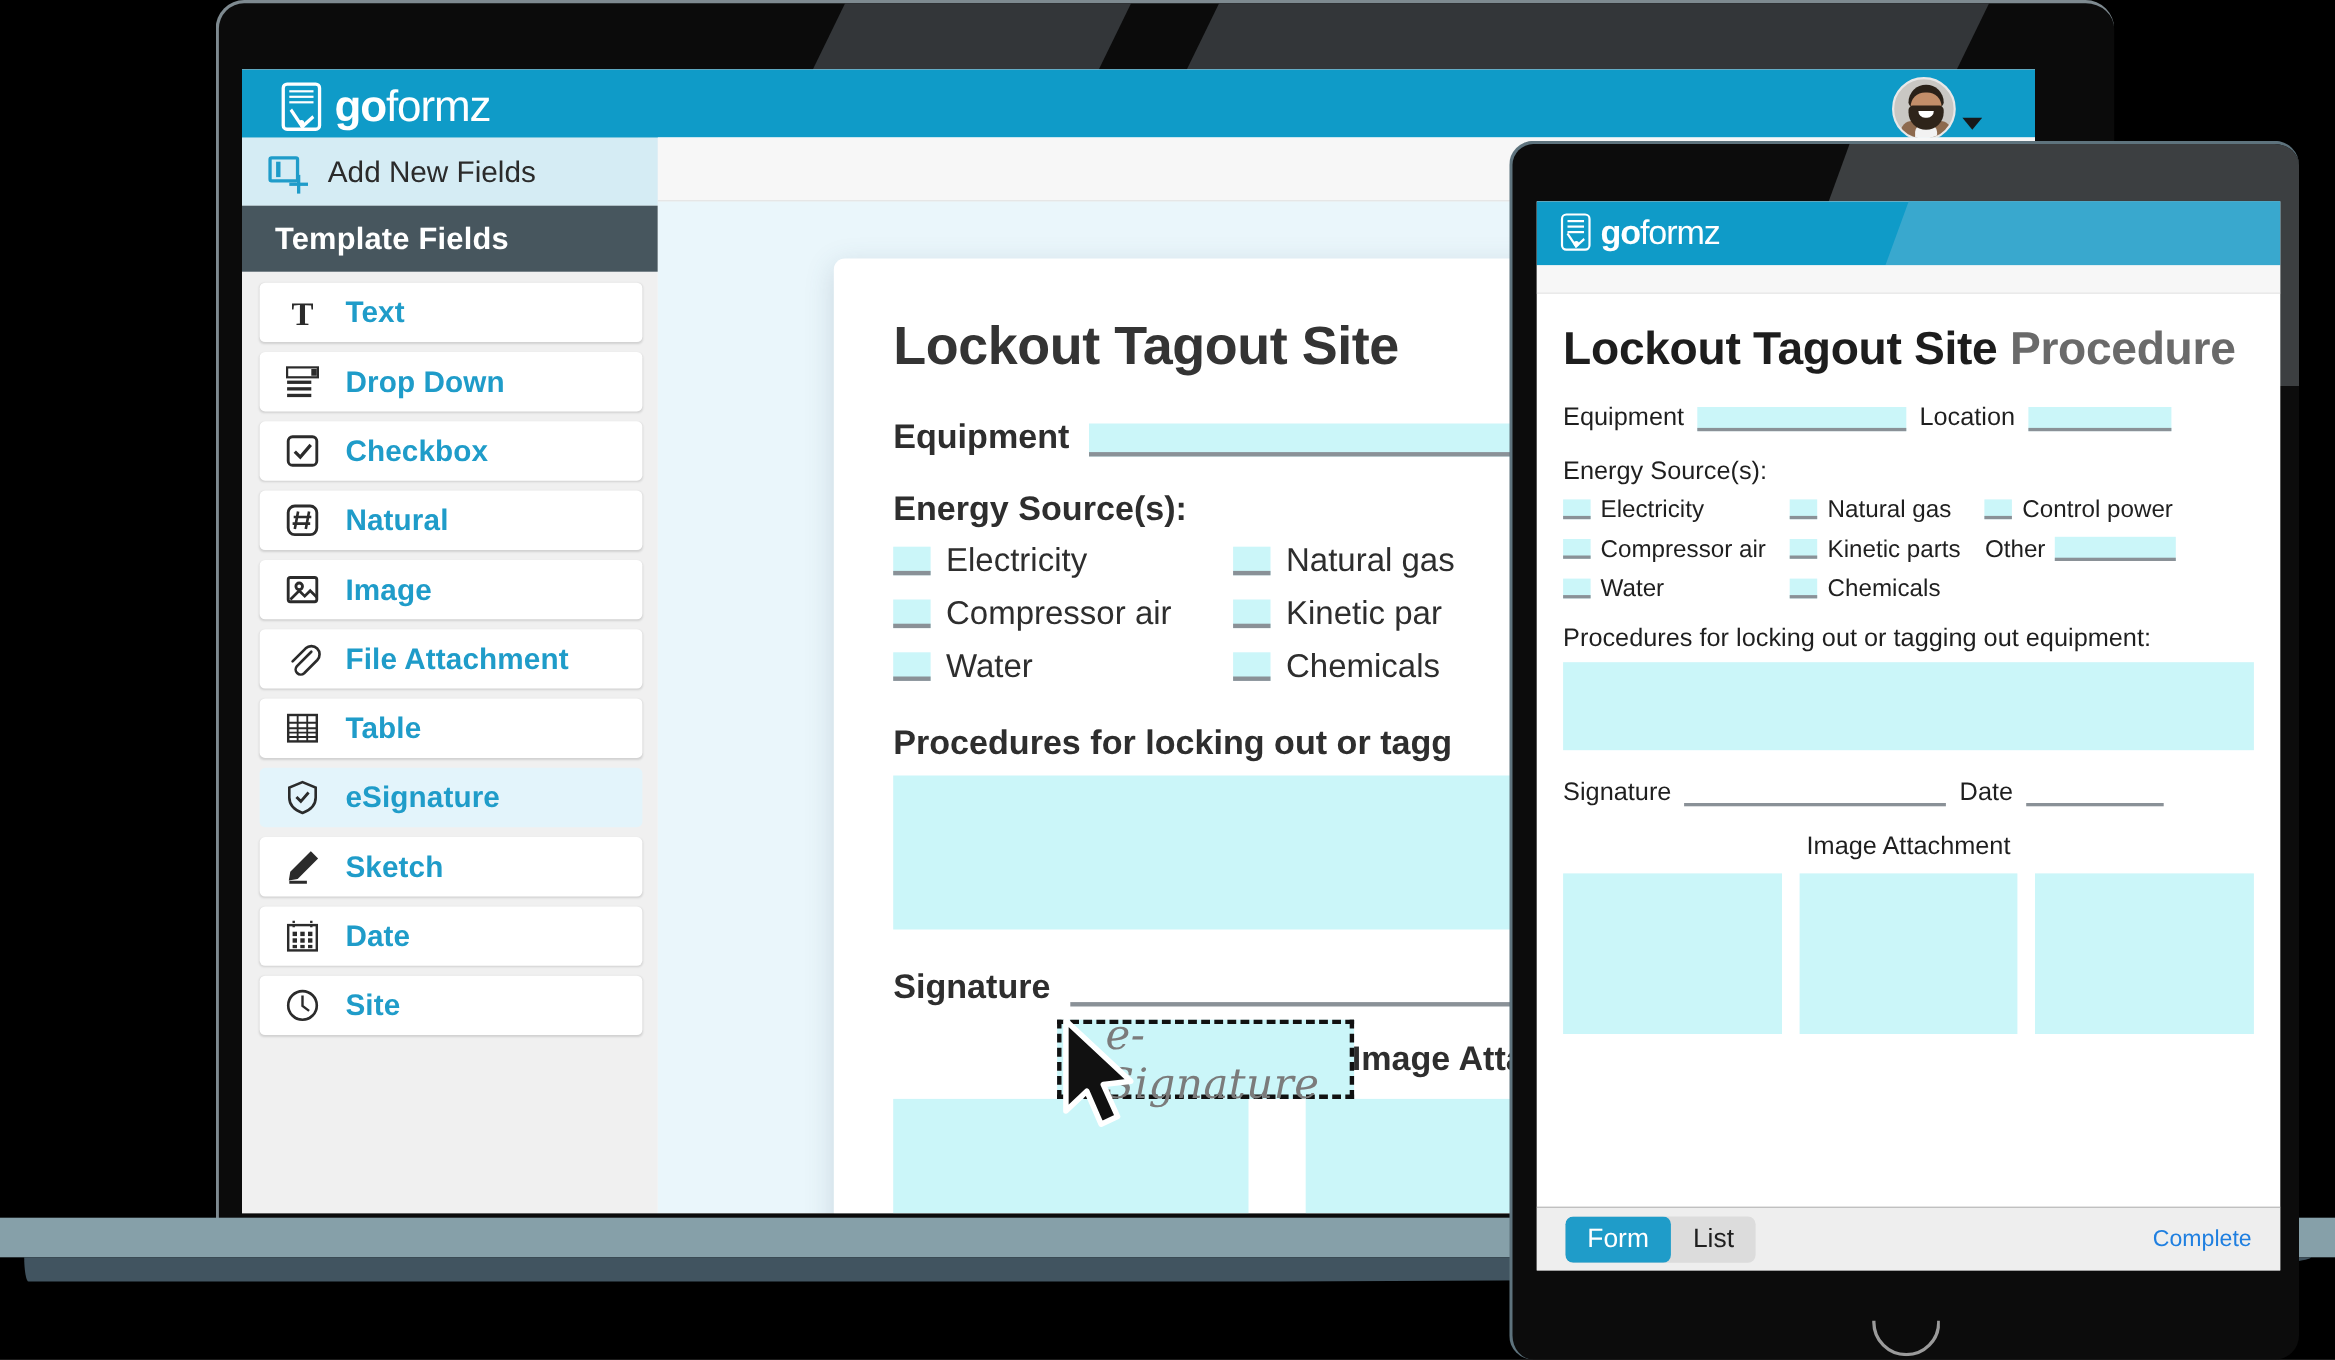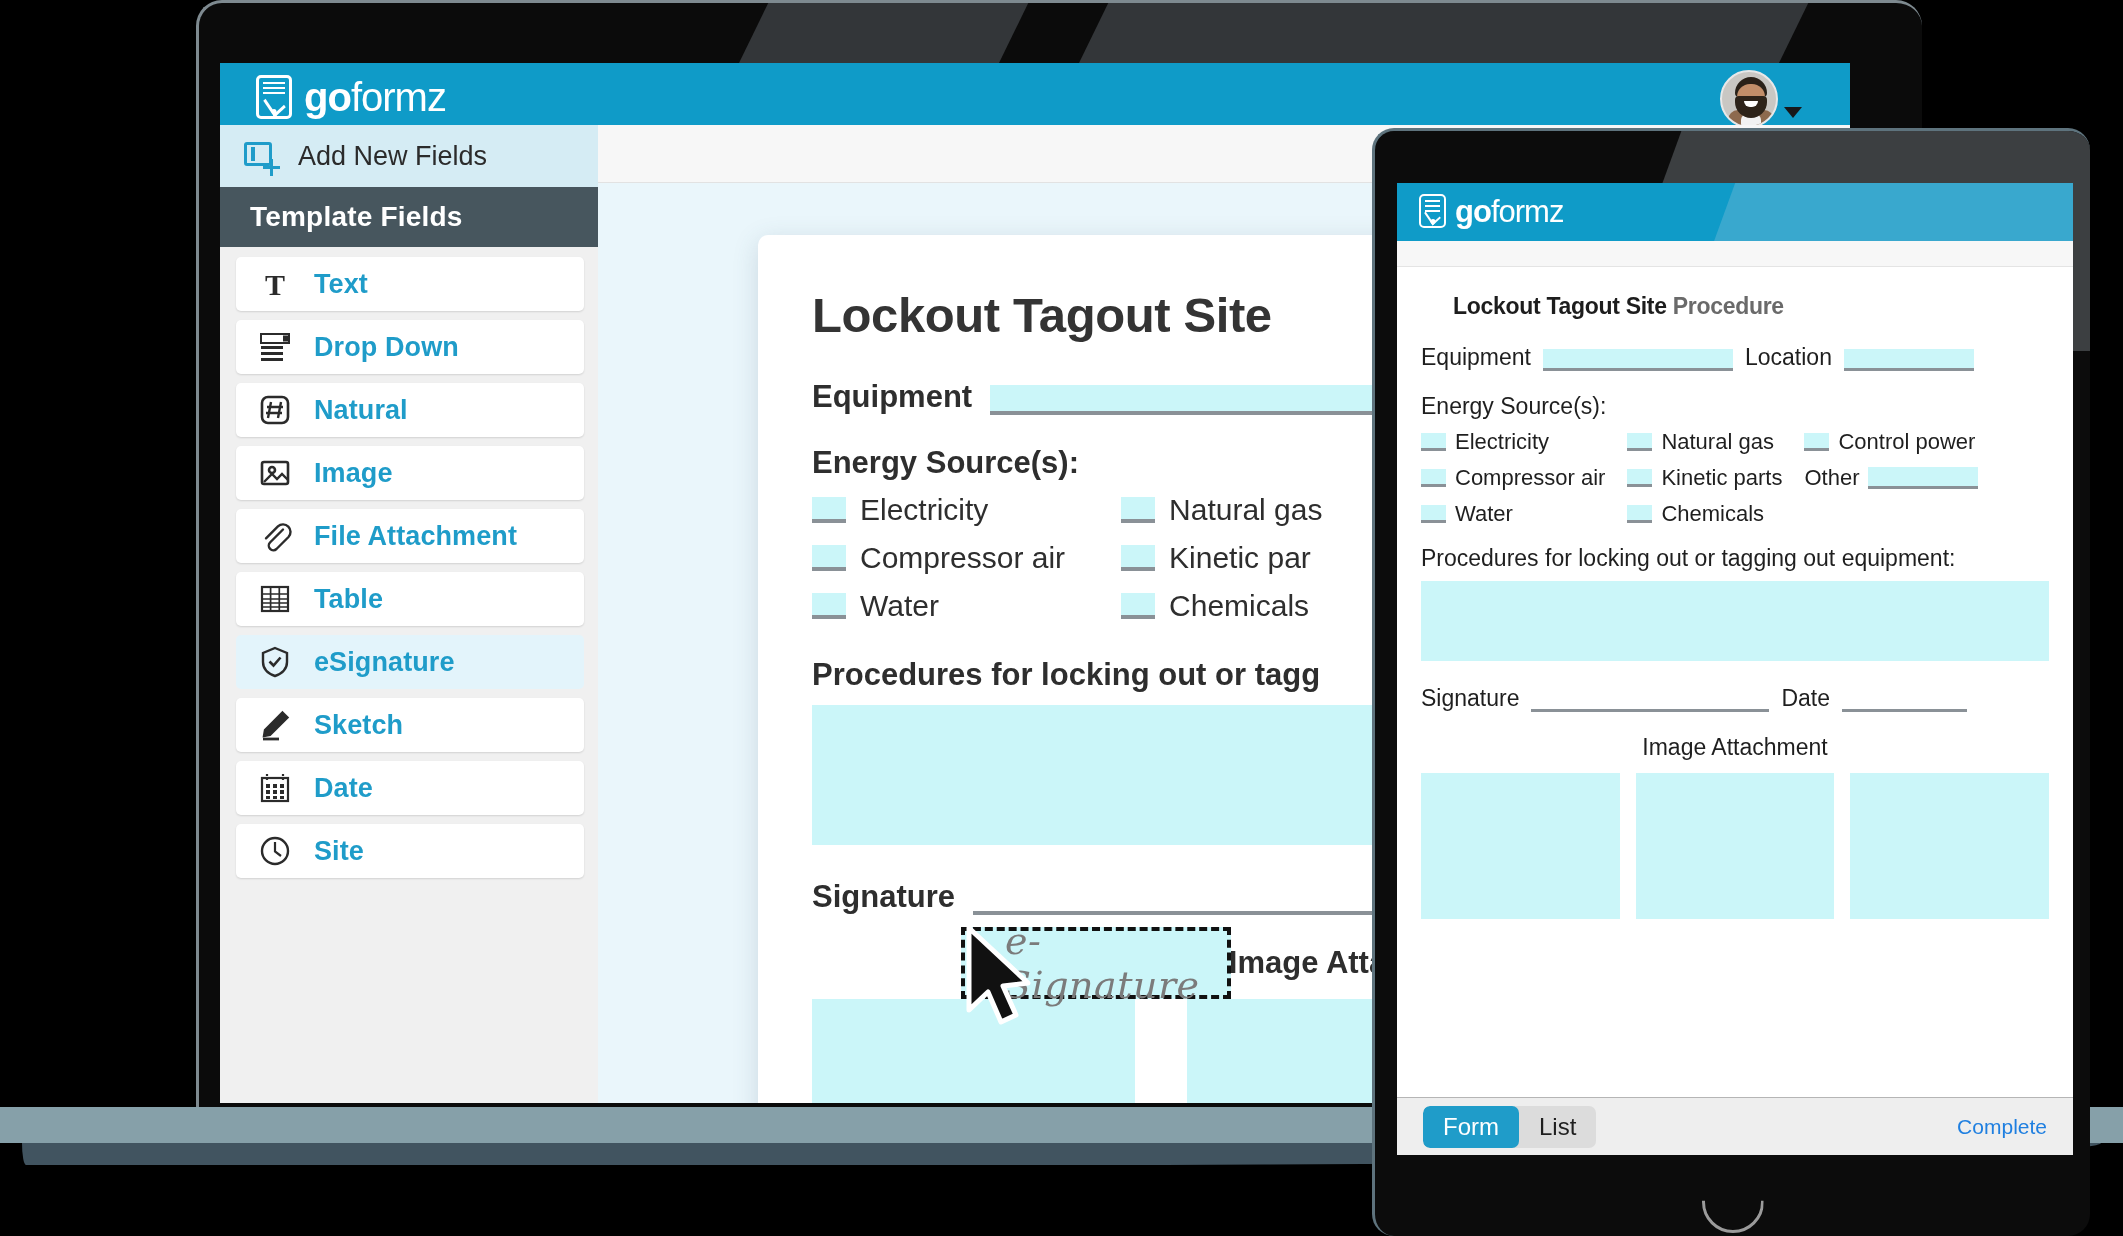--- a/index.html
+++ b/index.html
@@ -151,21 +151,21 @@
   }
   .tgf-bar{ height:58px; background:#0f9bc8; position:relative; flex:none; overflow:hidden; }
   .tgf-diag{ position:absolute; left:320px; top:-20px; width:520px; height:140px; background:#39a8ce; transform:skewX(-20deg); }
   .tgf-logo{ position:absolute; left:22px; top:11px; display:flex; align-items:center; gap:9px; z-index:2; }
   .tgf-logo .gf-tablet-ico{ width:27px; height:34px; border-width:2.5px; }
   .tgf-logo .gf-ico-check{ left:6px; top:12px; width:11px; height:15px; border-width:2.5px; }
   .tgf-logo .gf-word{ font-size:31px; }
   .tsub{ height:26px; background:#f7f7f7; border-bottom:1px solid #e4e4e4; flex:none; }
 
   #tab-form{ flex:1; padding:26px 24px 0 24px; position:relative; }
-  #tab-form h2{ font-size:23px; font-weight:700; color:#1d1d1d; letter-spacing:-.3px; margin-bottom:24px; white-space:nowrap;margin-left:32px;}
+  #tab-form h2{ font-size:42px; font-weight:700; color:#1d1d1d; letter-spacing:-.3px; margin-bottom:24px; white-space:nowrap;}
   #tab-form h2 em{ font-style:normal; color:#6a6a6a; font-weight:700; }
   .trow{ display:flex; align-items:flex-end; gap:12px; margin-bottom:22px; }
   .tlabel{ font-size:23px; font-weight:500; color:#1f1f1f; white-space:nowrap; }
   .tline{ height:22px; background:#cbf6f9; border-bottom:3px solid #8a9197; }
   .tsec{ font-size:23px; font-weight:500; color:#1f1f1f; margin-bottom:9px; }
   .tcbgrid{ display:flex; gap:22px; margin-bottom:18px; }
   .tcbcol{ display:flex; flex-direction:column; gap:10px; }
   .tcbrow{ display:flex; align-items:center; gap:9px; white-space:nowrap; }
   .tcbox{ width:25px; height:18px; background:#cbf6f9; border-bottom:3px solid #8a9197; flex:none; }
   .tcblabel{ font-size:22px; color:#1f1f1f; }
@@ -253,20 +253,29 @@
                     <rect x="5" y="6" width="28" height="9"></rect>
                       <path d="M28 8.5h3v4h-3z" fill="#2b2b2b"></path>
                     <rect x="5" y="18" width="22" height="3" fill="#2b2b2b" stroke="none"></rect>
                     <rect x="5" y="24" width="22" height="3" fill="#2b2b2b" stroke="none"></rect>
                     <rect x="5" y="30" width="22" height="3" fill="#2b2b2b" stroke="none"></rect>
                   </svg>
                 </div>
                 <div class="txt">Drop Down</div>
               </div>
 
+              <div class="sb-item">
+                <div class="sb-ico">
+                  <svg viewBox="0 0 38 38" fill="none" stroke="#2b2b2b" stroke-width="2.6">
+                    <rect x="6" y="6" width="26" height="26" rx="4"></rect>
+                      <path d="M12 19.5l5 5 9.5-11" stroke-width="3"></path>
+                  </svg>
+                </div>
+                <div class="txt">Checkbox</div>
+              </div>
 
               <div class="sb-item">
                 <div class="sb-ico">
                   <svg viewBox="0 0 38 38" fill="none" stroke="#2b2b2b" stroke-width="2.6">
                     <rect x="6" y="6" width="26" height="26" rx="6"></rect>
                     <path d="M15 11l-3 16M25 11l-3 16M11 16h16M10 22h16" stroke-width="2.4"></path>
                   </svg>
                 </div>
                 <div class="txt">Natural</div>
               </div>

